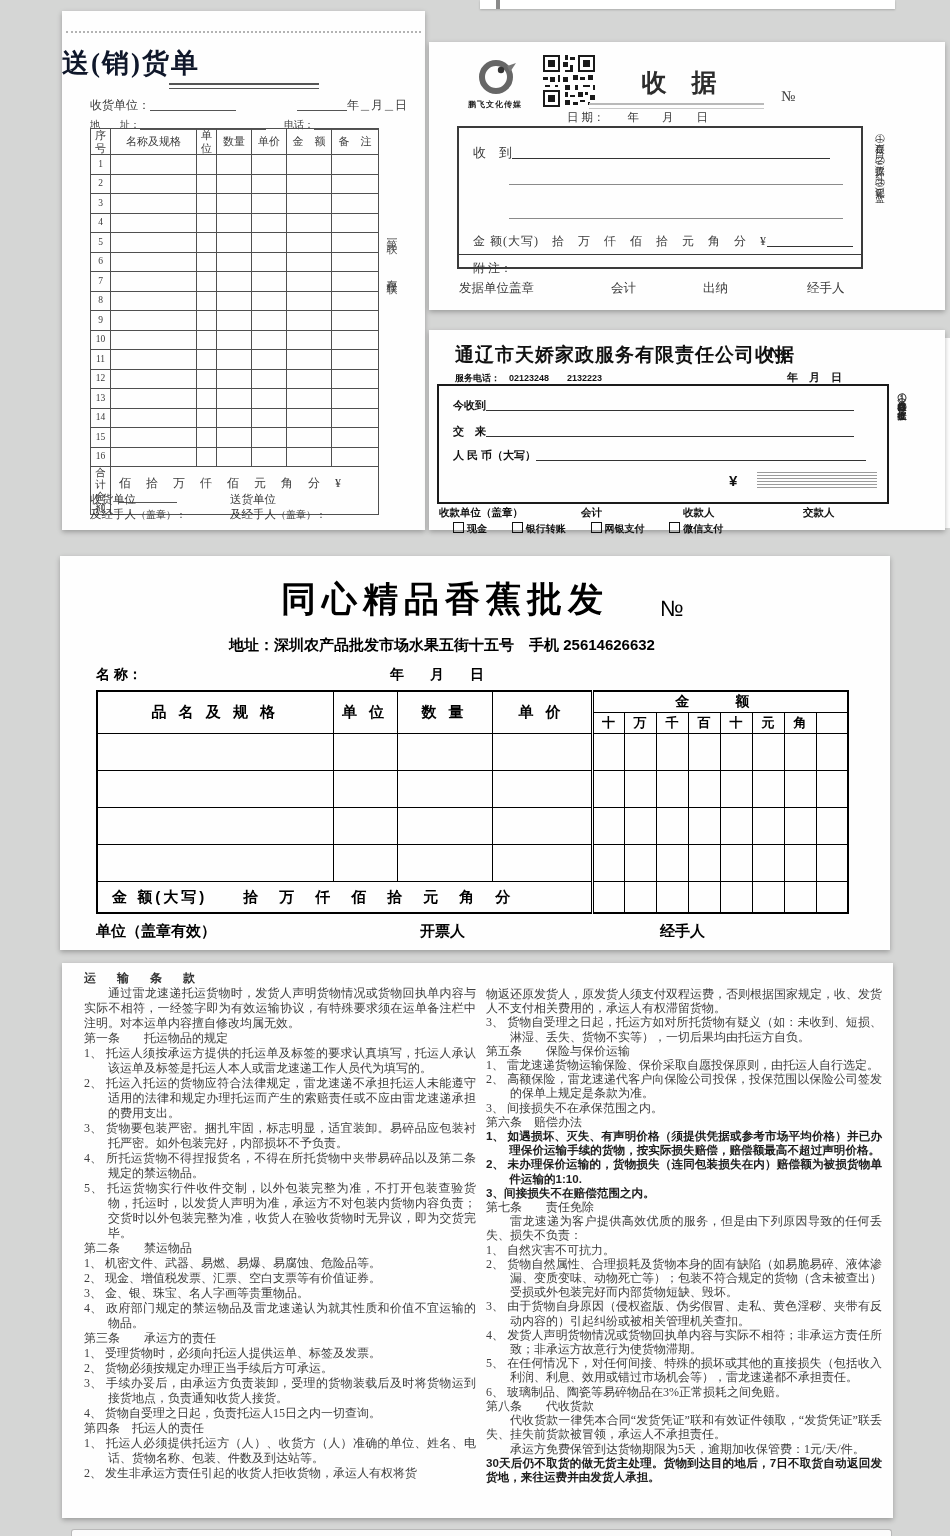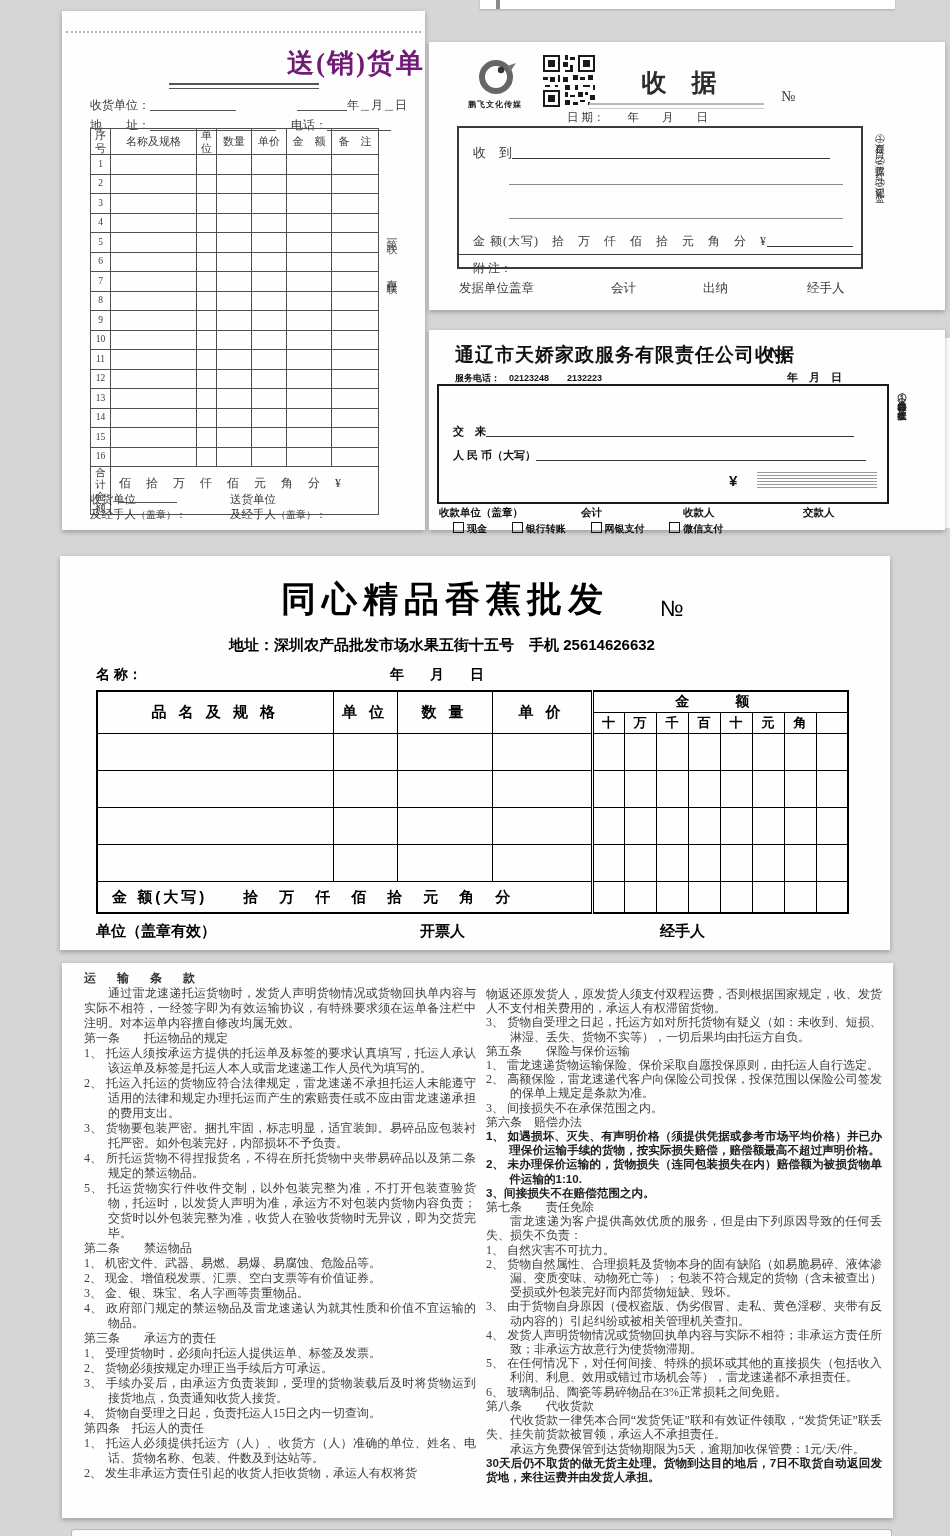--- a/index.html
+++ b/index.html
@@ -4,27 +4,27 @@
 <style>
   html,body{margin:0;padding:0;background:#d6d6d6;}
   .canvas{position:relative;width:950px;height:1536px;background:#d5d6d5;overflow:hidden;
           font-family:"Liberation Serif", serif;}
   .sheet{position:absolute;background:#fefefe;box-shadow:0 2px 5px rgba(0,0,0,.28);}
   .blank{display:inline-block;border-bottom:1px solid #555;height:12px;vertical-align:-2px;}
 
   
   #sheetA{left:62px;top:11px;width:363px;height:519px;color:#3a3a3a;}
   #sheetA .perf{position:absolute;left:4px;right:4px;top:20px;border-top:2px dotted #b3b3b3;}
-  .aTitle{position:absolute;left:0;right:0;top:34px;text-align:right;font-size:27px;font-weight:bold;
-          letter-spacing:2px;color:#701a75;padding-left:46px;}
+  .aTitle{position:absolute;left:0;right:0;top:34px;text-align:left;font-size:27px;font-weight:bold;
+          letter-spacing:2px;color:#0f172a;}
   .aTitleUl{position:absolute;left:50%;top:72px;width:150px;margin-left:-75px;height:3px;
             border-top:2px solid #555;border-bottom:1px solid #555;}
   .aRow1{position:absolute;left:28px;right:18px;top:86px;font-size:12px;}
   .aRow1 .aDate{float:right;}
-  .aRow2{position:absolute;left:28px;right:18px;top:106px;font-size:12px;}
+  .aRow2{position:absolute;left:28px;right:18px;top:106px;font-size:10px;font-family:Liberation Mono, monospace;}
   .aTable{position:absolute;left:28px;top:117px;width:288px;border-collapse:collapse;table-layout:fixed;}
   .aTable th,.aTable td{border:1px solid #4f4f4f;font-weight:normal;font-size:11px;text-align:center;
                         padding:0;white-space:pre-line;line-height:1.12;}
   .aTable th{height:25px;}
   .aTable tr.dr td{height:18.5px;}
   .aTable .num{font-size:9.5px;}
   .aTable .totlab{font-size:10.5px;height:30px;}
   .aTable .totval{text-align:left;padding-left:8px;letter-spacing:6px;font-size:12px;}
   .stub{position:absolute;left:322px;writing-mode:vertical-rl;font-size:11px;color:#444;letter-spacing:2px;}
   .stub1{top:220px;} .stub2{top:260px;}
@@ -396,20 +396,23 @@
     <div class="rFoot" style="left:274px">出纳</div>
     <div class="rFoot" style="left:378px">经手人</div>
   </div>
 
   <div class="sheet" id="sheetC">
     <div class="cTitle">通辽市天娇家政服务有限责任公司收据</div>
     <div class="cNo">№</div>
     <div class="cPhone">服务电话：　02123248　　2132223</div>
     <div class="cDate">年　月　日</div>
     <div class="cBox">
+      <div class="cRow" style="top:12px">
+        <span>今收到</span><span class="blank" style="width:368px"></span>
+      </div>
       <div class="cRow" style="top:62px">
         <span>人 民 币（大写）</span><span class="blank" style="width:330px"></span>
       </div>
       <div class="cRow" style="top:38px">
         <span>交　来</span><span class="blank" style="width:368px"></span>
       </div>
       <div class="cPay">
         <span class="payItem"><span class="cb"></span><span>现金</span></span>
         <span class="payItem"><span class="cb"></span><span>银行转账</span></span>
         <span class="payItem"><span class="cb"></span><span>网银支付</span></span>

